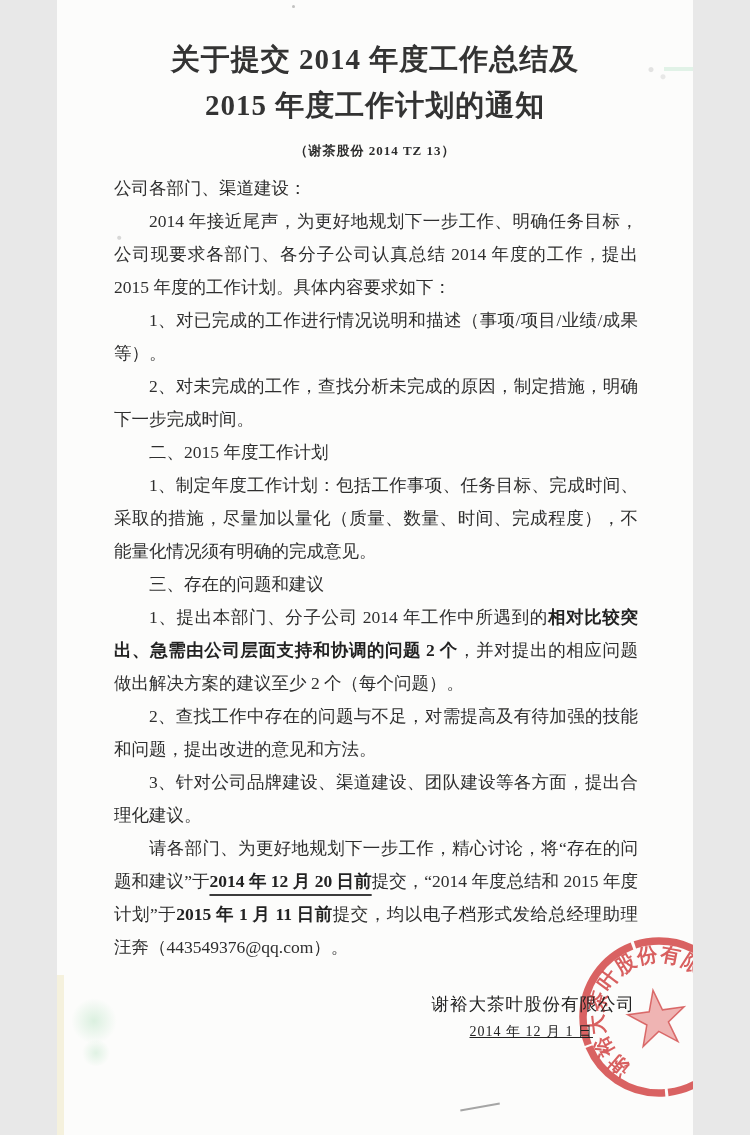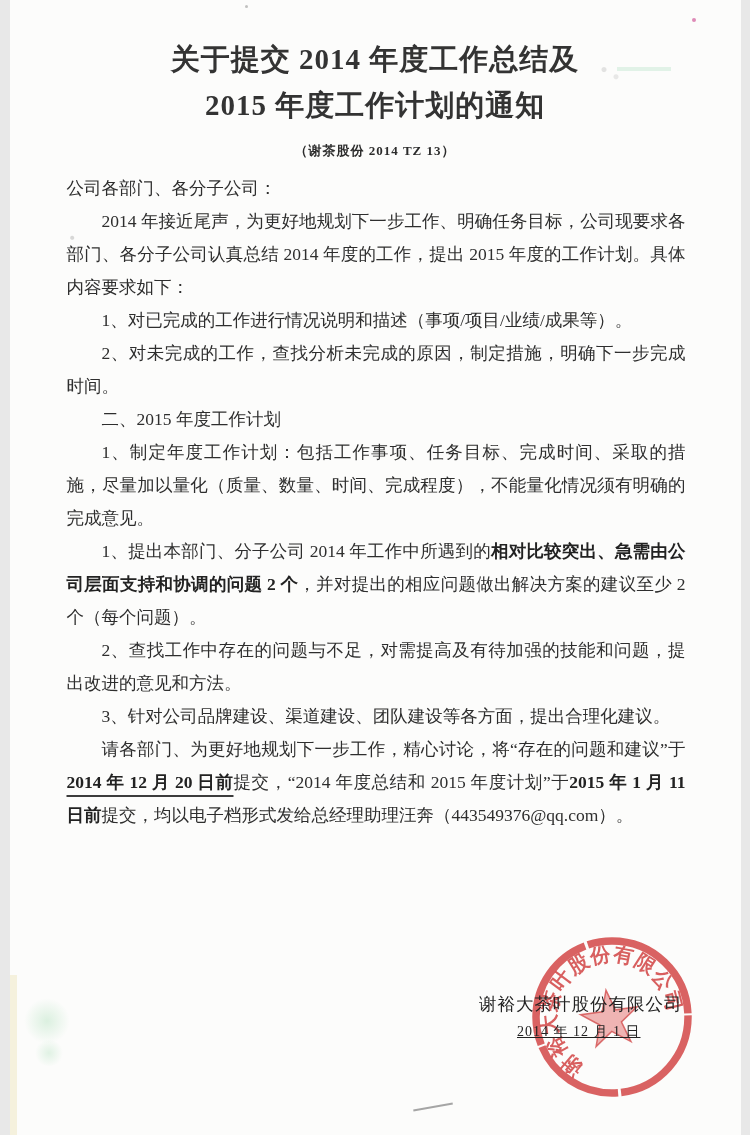--- a/index.html
+++ b/index.html
@@ -1,18 +1,18 @@
 <!DOCTYPE html>
 <html><head>
 <meta charset="utf-8">
 <style>
   html,body{margin:0;padding:0;background:#e8e8e8;}
   .page{
     position:relative;
-    width:731px;height:1135px;
+    width:636px;height:1135px;
     margin:0 auto;
     background:#fcfcfb;
     overflow:hidden;
     font-family:"Liberation Serif","DejaVu Serif",serif;
     color:#2e2e2e;
   }
   .title-block{margin-top:36px;text-align:center;}
   .title-line{
     font-size:29px;font-weight:bold;color:#333;
     line-height:46px;letter-spacing:1px;
@@ -79,26 +79,27 @@
 <div class="page">
 
   <div class="title-block">
     <div class="title-line">关于提交 2014 年度工作总结及</div>
     <div class="title-line">2015 年度工作计划的通知</div>
   </div>
 
   <div class="doc-number">（谢茶股份 2014 TZ 13）</div>
 
   <div class="body-block">
-      <p class="para"><span>公司各部门、各分子公司：</span></p>
+      <p class="para"><span>公司各部门、渠道建设：</span></p>
       <p class="para indent"><span>2014 年接近尾声，为更好地规划下一步工作、明确任务目标，公司现要求各部门、各分子公司认真总结 2014 年度的工作，提出 2015 年度的工作计划。具体内容要求如下：</span></p>
       <p class="para indent"><span>1、对已完成的工作进行情况说明和描述（事项/项目/业绩/成果等）。</span></p>
       <p class="para indent"><span>2、对未完成的工作，查找分析未完成的原因，制定措施，明确下一步完成时间。</span></p>
       <p class="para indent"><span>二、2015 年度工作计划</span></p>
       <p class="para indent"><span>1、制定年度工作计划：包括工作事项、任务目标、完成时间、采取的措施，尽量加以量化（质量、数量、时间、完成程度），不能量化情况须有明确的完成意见。</span></p>
+      <p class="para indent"><span>三、存在的问题和建议</span></p>
       <p class="para indent"><span>1、提出本部门、分子公司 2014 年工作中所遇到的</span><span class="bold">相对比较突出、急需由公司层面支持和协调的问题 2 个</span><span>，并对提出的相应问题做出解决方案的建议至少 2 个（每个问题）。</span></p>
       <p class="para indent"><span>2、查找工作中存在的问题与不足，对需提高及有待加强的技能和问题，提出改进的意见和方法。</span></p>
       <p class="para indent"><span>3、针对公司品牌建设、渠道建设、团队建设等各方面，提出合理化建议。</span></p>
       <p class="para indent"><span>请各部门、为更好地规划下一步工作，精心讨论，</span><span class="u-wavy">将“存在的问题和建议”于</span><span class="bold u-solid">2014 年 12 月 20 日前</span><span>提交，</span><span class="u-wavy">“2014 年度总结和 2015 年度计划”于</span><span class="bold u-wavy">2015 年 1 月 11 日前</span><span>提交，均以电子档形式发给总经理助理汪奔（443549376@qq.com）。</span></p>
     </div>
 
 
   <div class="sig-company">谢裕大茶叶股份有限公司</div>
   <div class="sig-date">2014 年 12 月 1 日</div>
 

